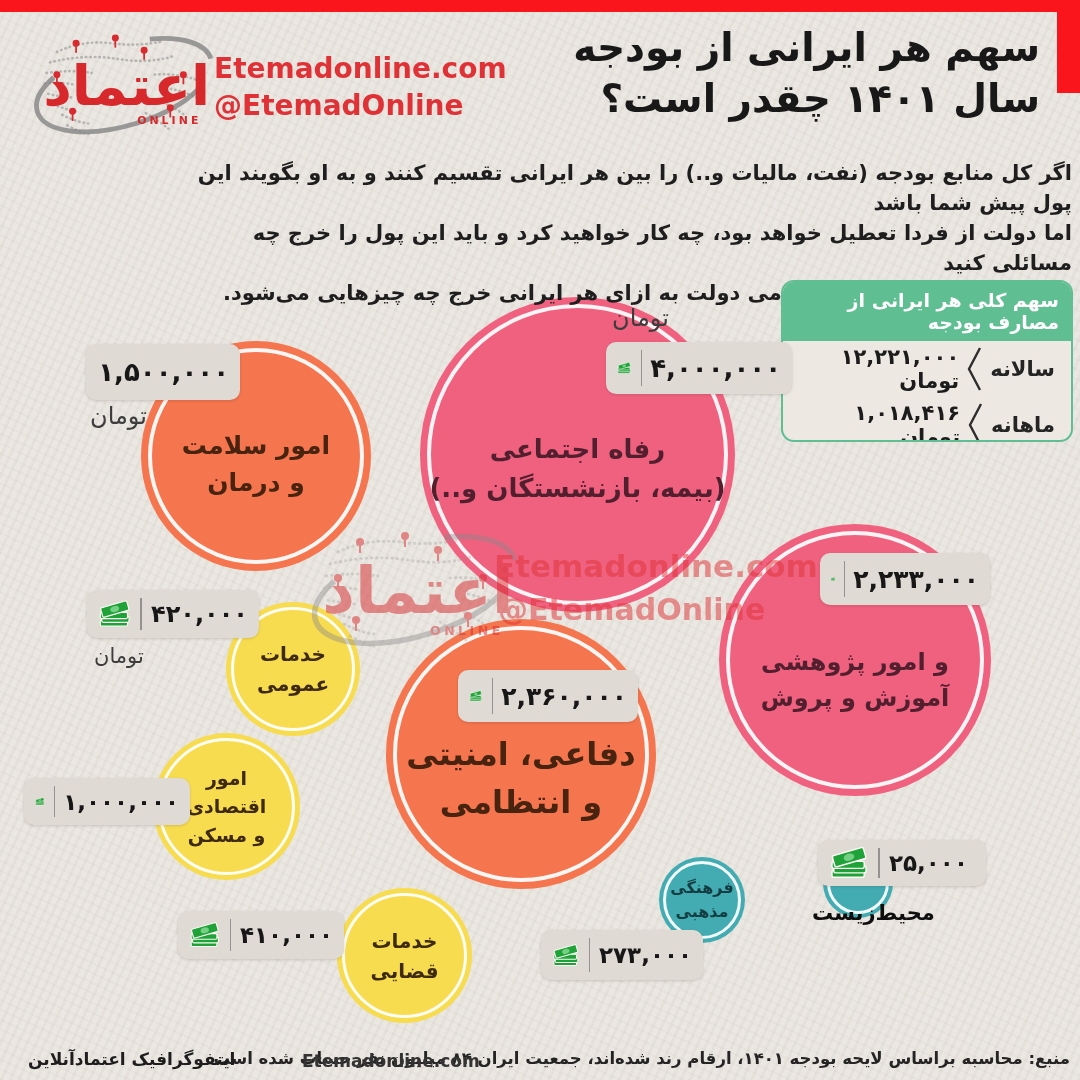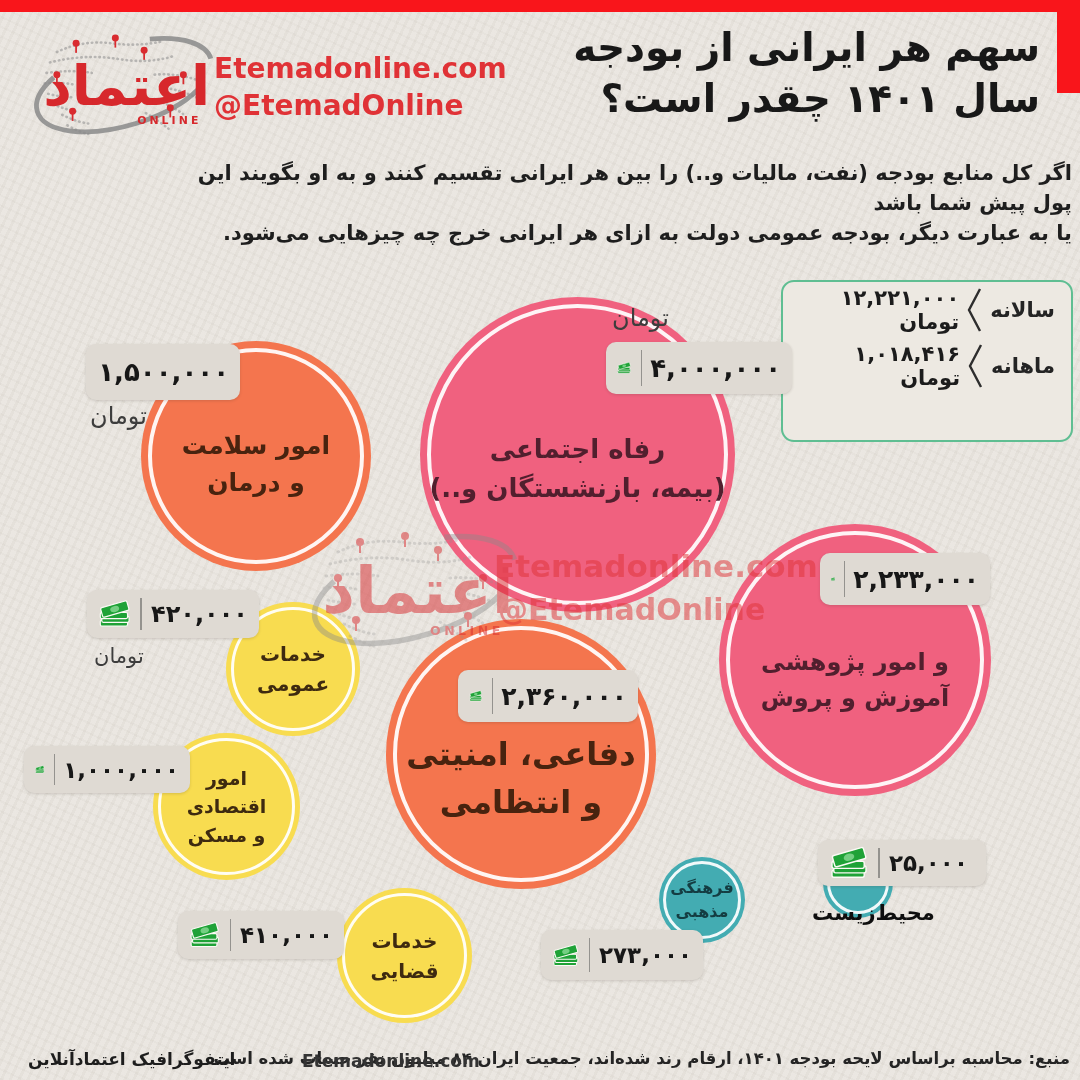--- a/index.html
+++ b/index.html
@@ -102,24 +102,26 @@
       <text x="120" y="97" text-anchor="middle" font-size="64" font-weight="bold" fill="#D7282C" font-family="'DejaVu Sans',sans-serif">اعتماد</text>
       <text x="132" y="119" font-size="12.5" font-weight="bold" letter-spacing="3.5" fill="#D7282C" font-family="'DejaVu Sans',sans-serif">ONLINE</text>
     </svg></div>
   <div class="brand-site" style="color: rgb(224, 50, 54);">Etemadonline.com</div>
   <div class="brand-handle" style="color: rgb(224, 50, 54);">@EtemadOnline</div>
 
   <h1 id="page-title"><span>سهم هر ایرانی از بودجه</span><br><span>سال ۱۴۰۱ چقدر است؟</span></h1>
 
   <div class="intro">
     <div>اگر کل منابع بودجه (نفت، مالیات و..) را بین هر ایرانی تقسیم کنند و به او بگویند این پول پیش شما باشد</div>
+    <div>اما دولت از فردا تعطیل خواهد بود، چه کار خواهید کرد و باید این پول را خرج چه مسائلی کنید</div>
     <div>یا به عبارت دیگر، بودجه عمومی دولت به ازای هر ایرانی خرج چه چیزهایی می‌شود.</div>
   </div>
 
   <div class="summary-box">
+    <div class="summary-header">سهم کلی هر ایرانی از مصارف بودجه</div>
     <div class="summary-row">
       <span class="s-label">سالانه</span>
       <svg class="chev" width="15" height="46" viewBox="0 0 15 46">
           <polyline points="13,2 2,23 13,44" fill="none" stroke="#2e2e2e" stroke-width="2.4"></polyline>
         </svg>
       <span class="s-value">۱۲,۲۲۱,۰۰۰ تومان</span>
     </div>
     <div class="summary-row">
       <span class="s-label">ماهانه</span>
       <svg class="chev" width="15" height="46" viewBox="0 0 15 46">
@@ -304,21 +306,21 @@
         <g transform="rotate(-16 22 12)">
               <rect x="4" y="6" width="36" height="13" rx="2"></rect>
             </g>
       </g>
       <ellipse cx="22" cy="12.5" rx="6" ry="4" fill="#74CF82" transform="rotate(-16 22 12.5)"></ellipse>
     </svg>
         <div class="sep"></div>
         <span class="num" dir="ltr" style="font-size: 24px;">۴۲۰,۰۰۰</span>
       </div>
       <div class="toman" style="left: 94px; top: 644px; font-size: 21px;">تومان</div>
-      <div class="badge" style="left: 24px; top: 746px; width: 166px; height: 47px; background: rgb(223, 218, 211);">
+      <div class="badge" style="left: 24px; top: 778px; width: 166px; height: 47px; background: rgb(223, 218, 211);">
         <svg viewBox="0 0 44 38" width="40" height="35">
       <g fill="#1FA237" stroke="#FBFAF5" stroke-width="1.6" stroke-linejoin="round">
         <rect x="3" y="27" width="36" height="8" rx="2"></rect>
         <rect x="5" y="22" width="36" height="8" rx="2"></rect>
         <rect x="3" y="17" width="36" height="8" rx="2"></rect>
         <g transform="rotate(-16 22 12)">
               <rect x="4" y="6" width="36" height="13" rx="2"></rect>
             </g>
       </g>
       <ellipse cx="22" cy="12.5" rx="6" ry="4" fill="#74CF82" transform="rotate(-16 22 12.5)"></ellipse>

